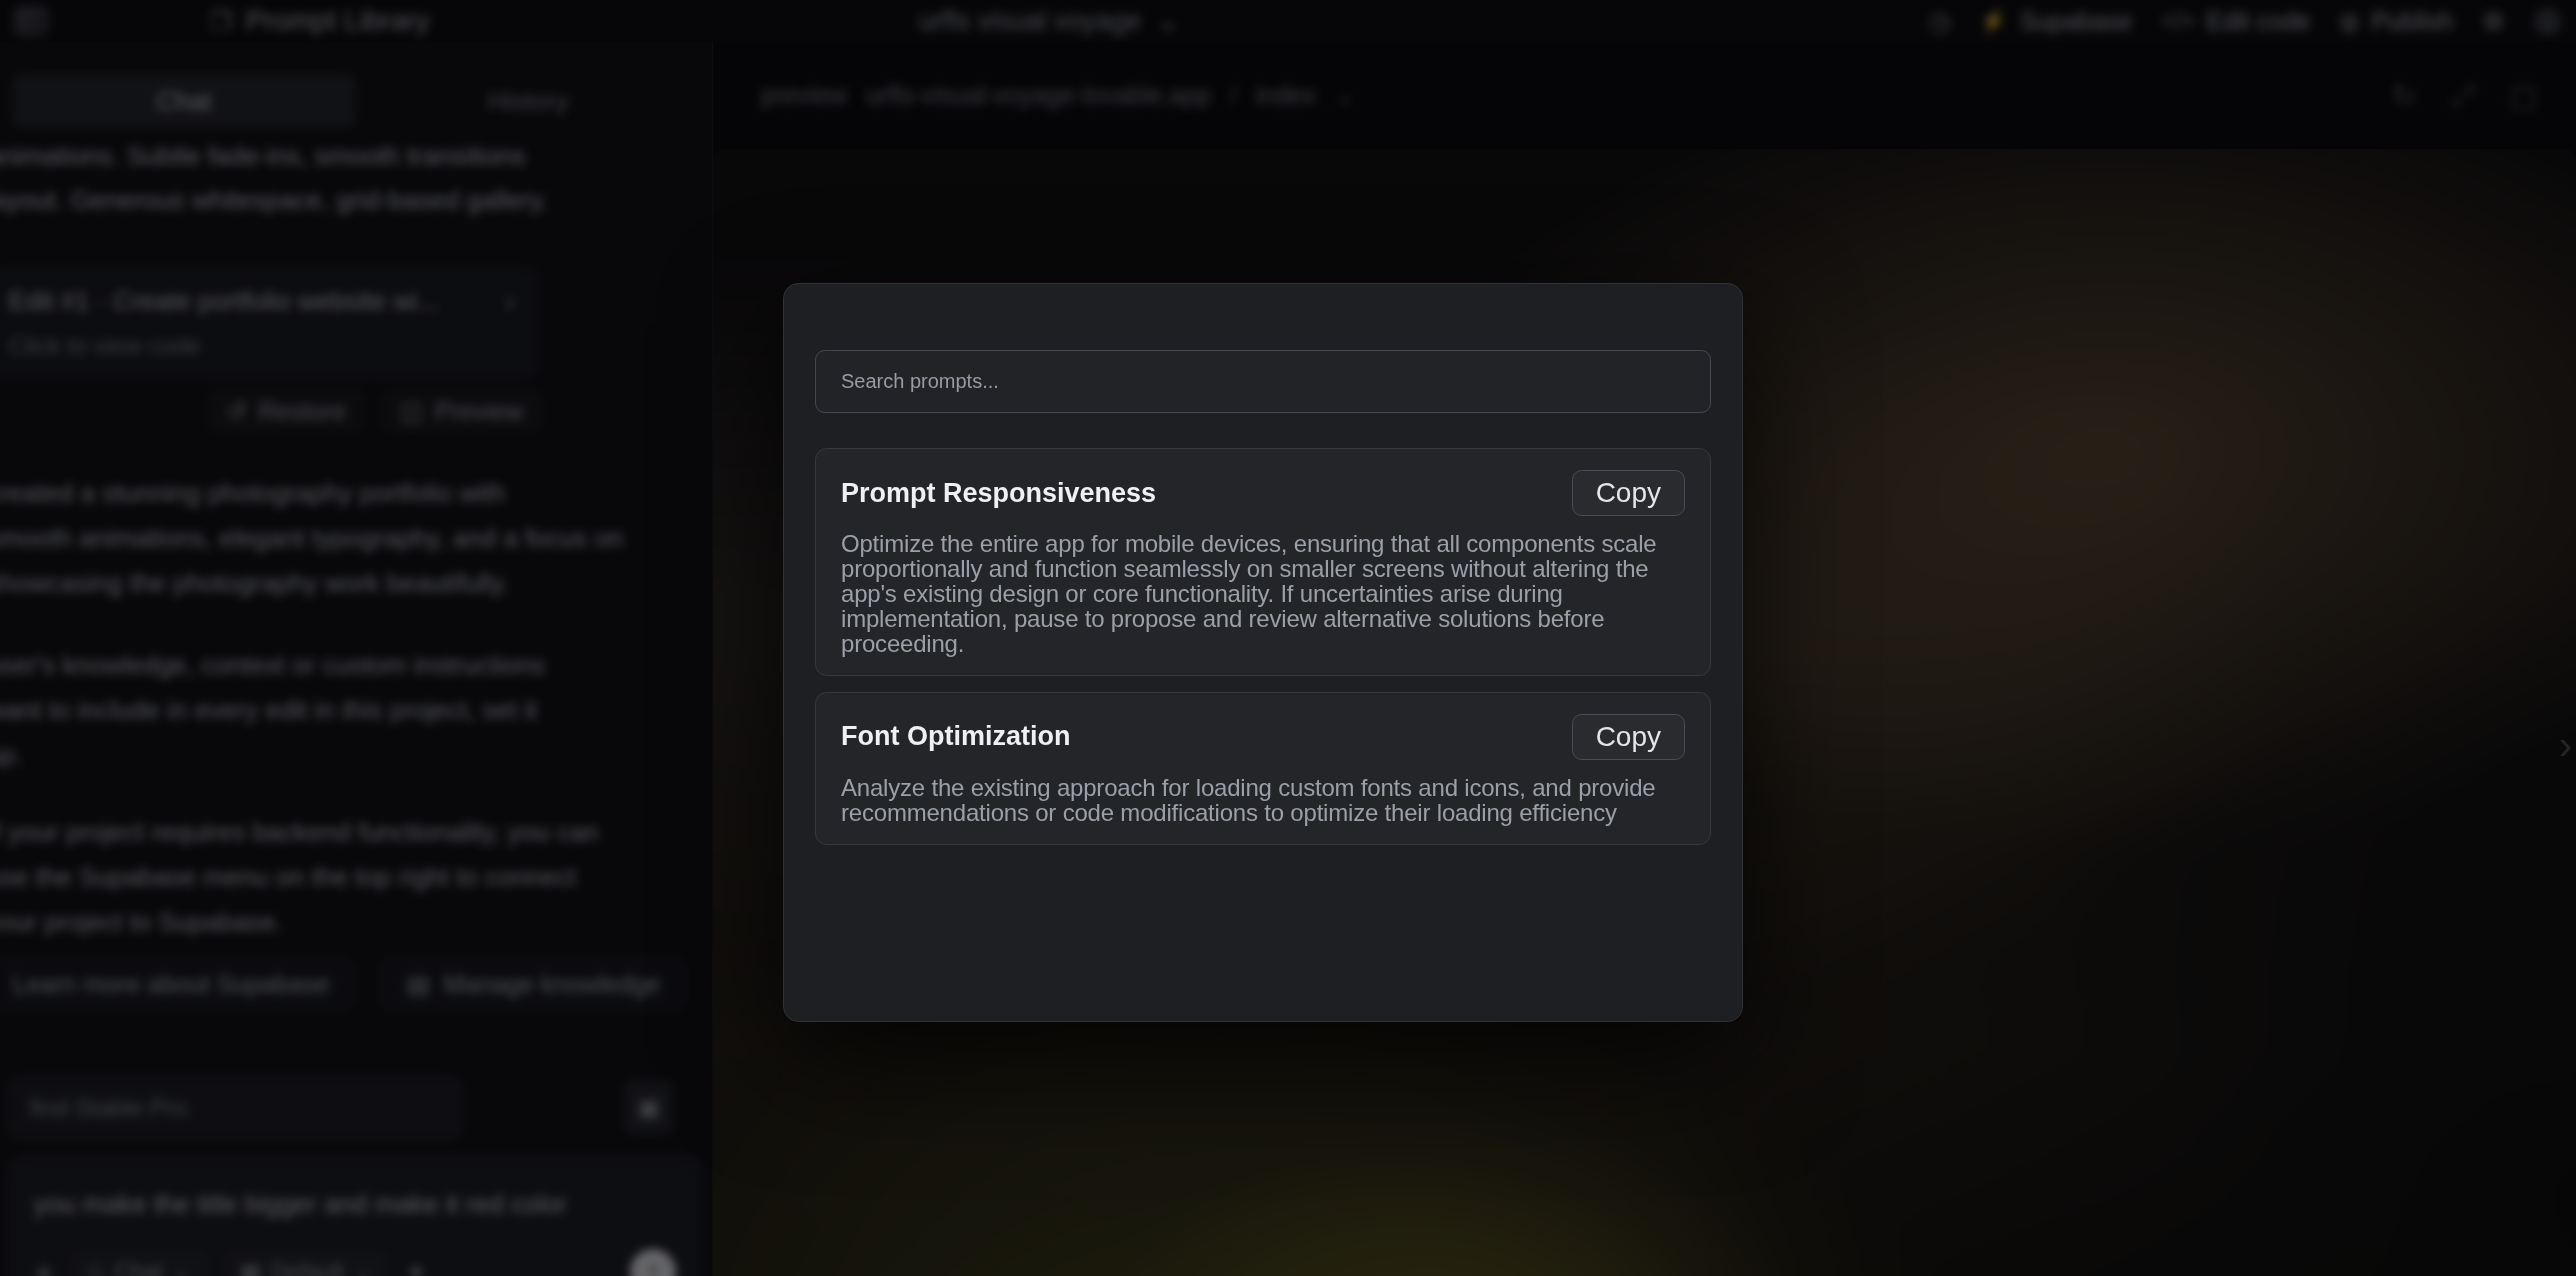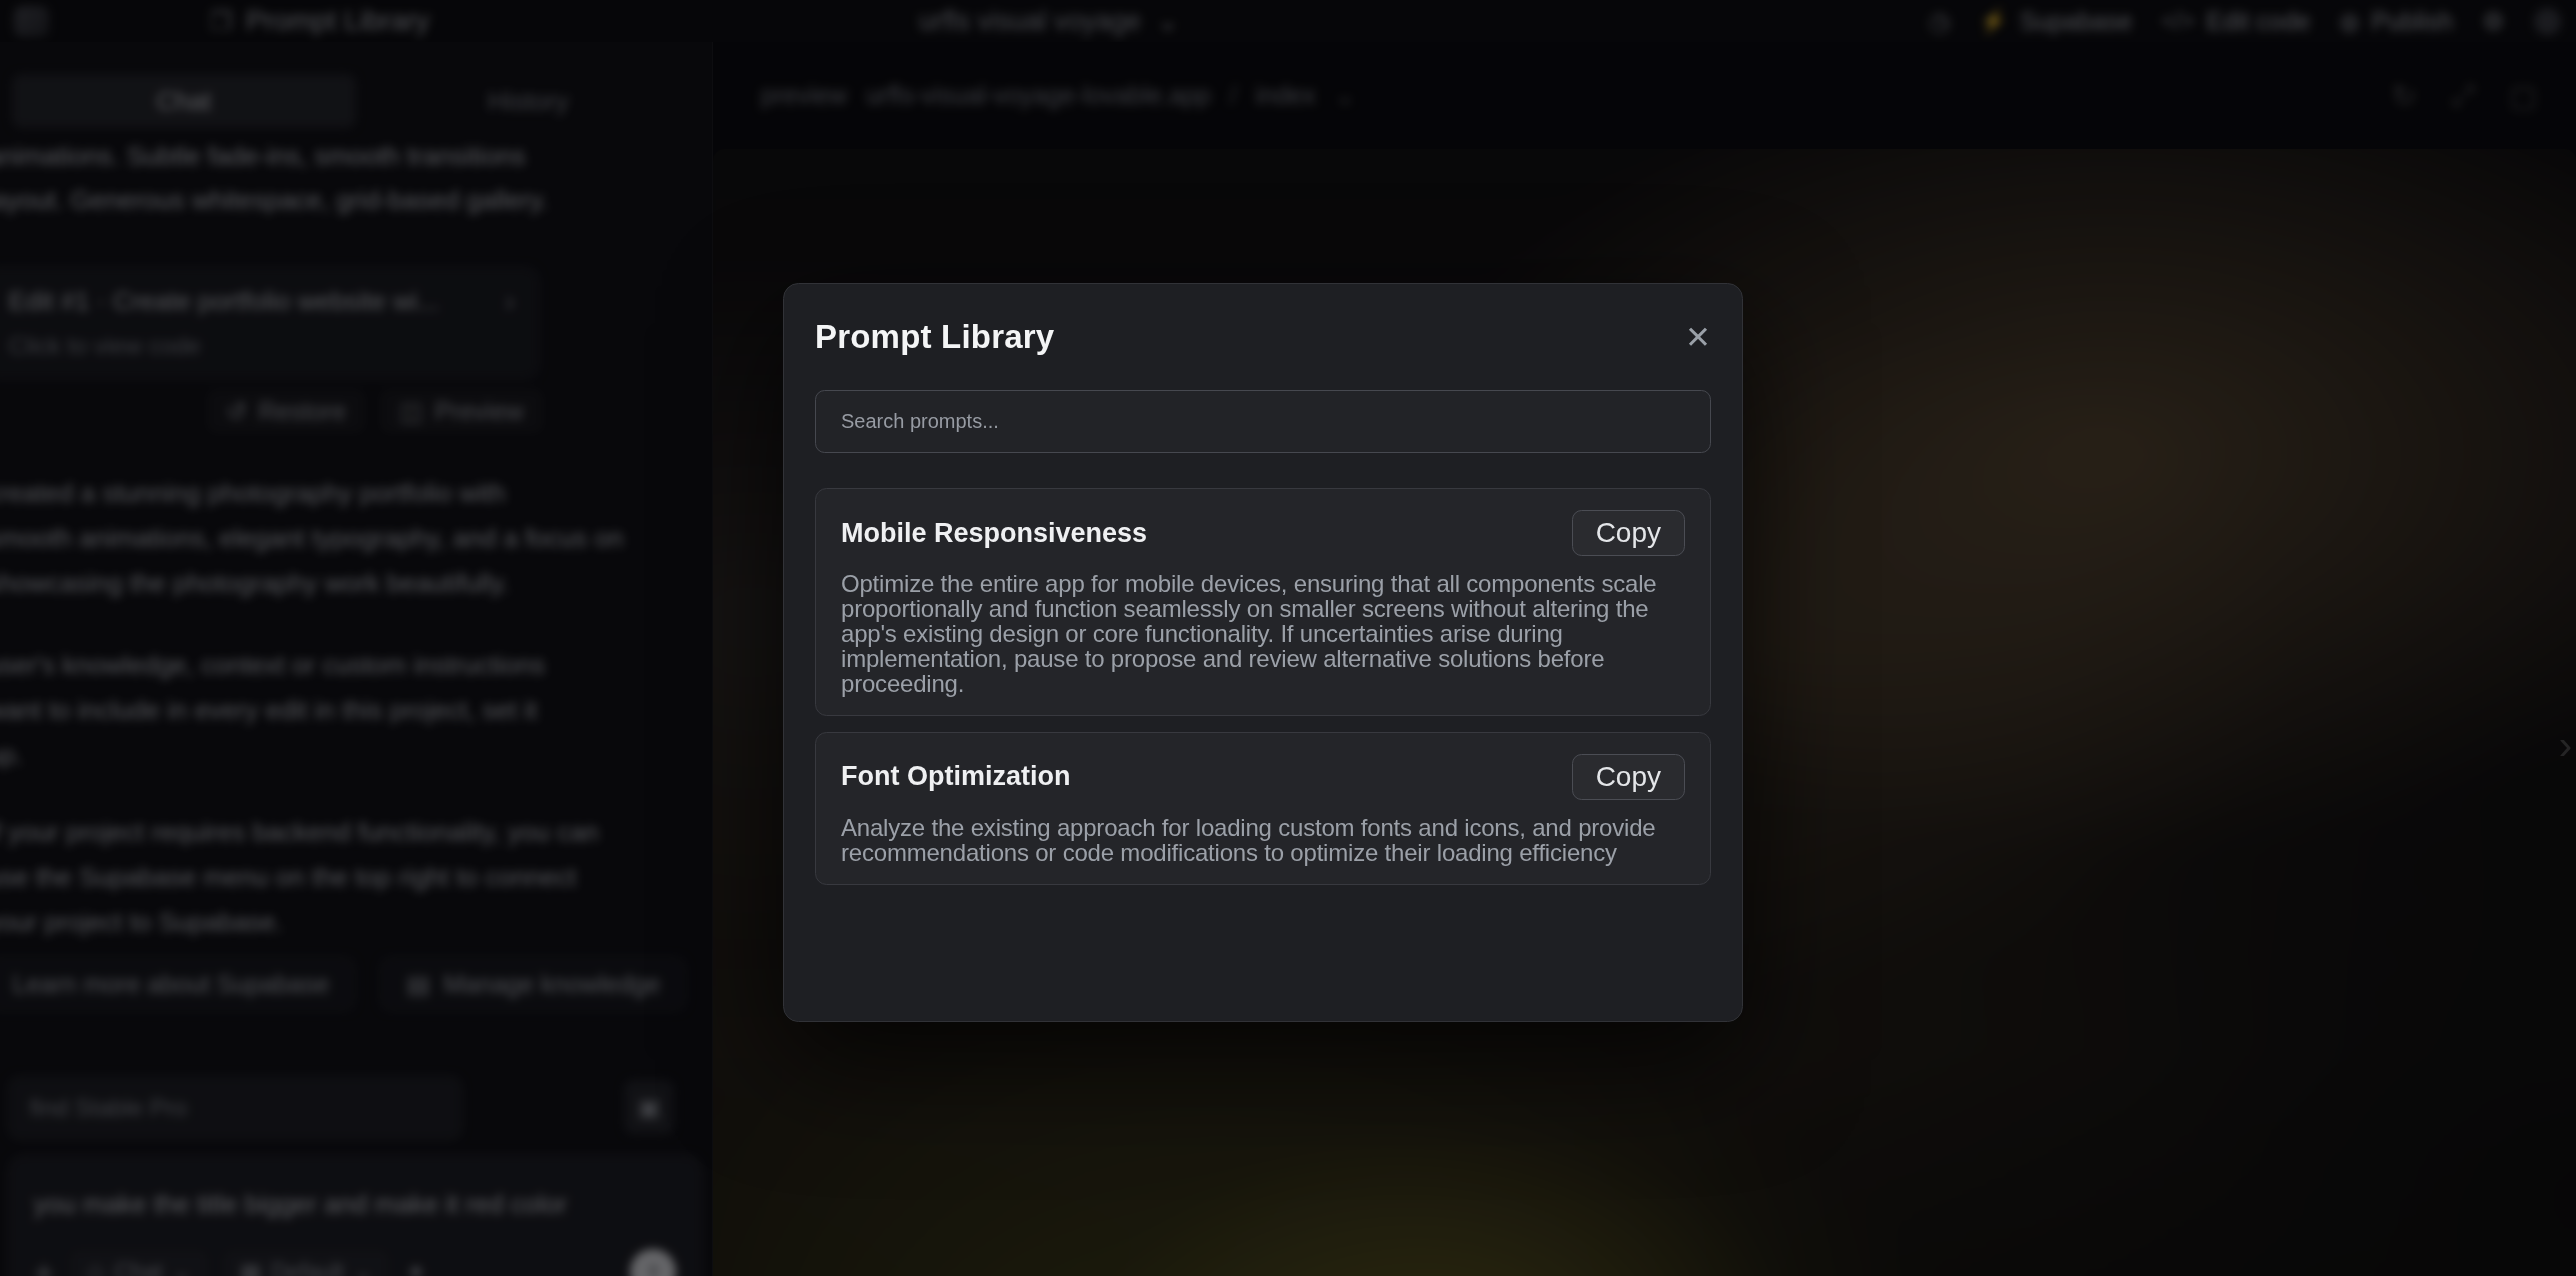--- a/index.html
+++ b/index.html
@@ -253,33 +253,29 @@
       <div class="viewport">
         <div class="viewport-bg"></div>
         <div class="edge-handle">›</div>
       </div>
     </main>
   </div>
 
   <div class="overlay"></div>
 
   <div class="modal">
-    <div class="modal-header">
-      <div class="modal-title">Prompt Library</div>
-      <div class="modal-close">✕</div>
-    </div>
 
     <div class="modal-search">
       <input type="text" placeholder="Search prompts..." style="">
     </div>
 
     <div class="prompt-list">
       <div class="prompt-card">
         <div class="card-head">
-          <div class="card-title">Mobile Responsiveness</div>
+          <div class="card-title">Prompt Responsiveness</div>
           <div class="copy-btn">Copy</div>
         </div>
         <div class="card-desc">Optimize the entire app for mobile devices, ensuring that all components scale proportionally and function seamlessly on smaller screens without altering the app's existing design or core functionality. If uncertainties arise during implementation, pause to propose and review alternative solutions before proceeding.</div>
       </div>
 
       <div class="prompt-card">
         <div class="card-head">
           <div class="card-title">Font Optimization</div>
           <div class="copy-btn">Copy</div>
         </div>

